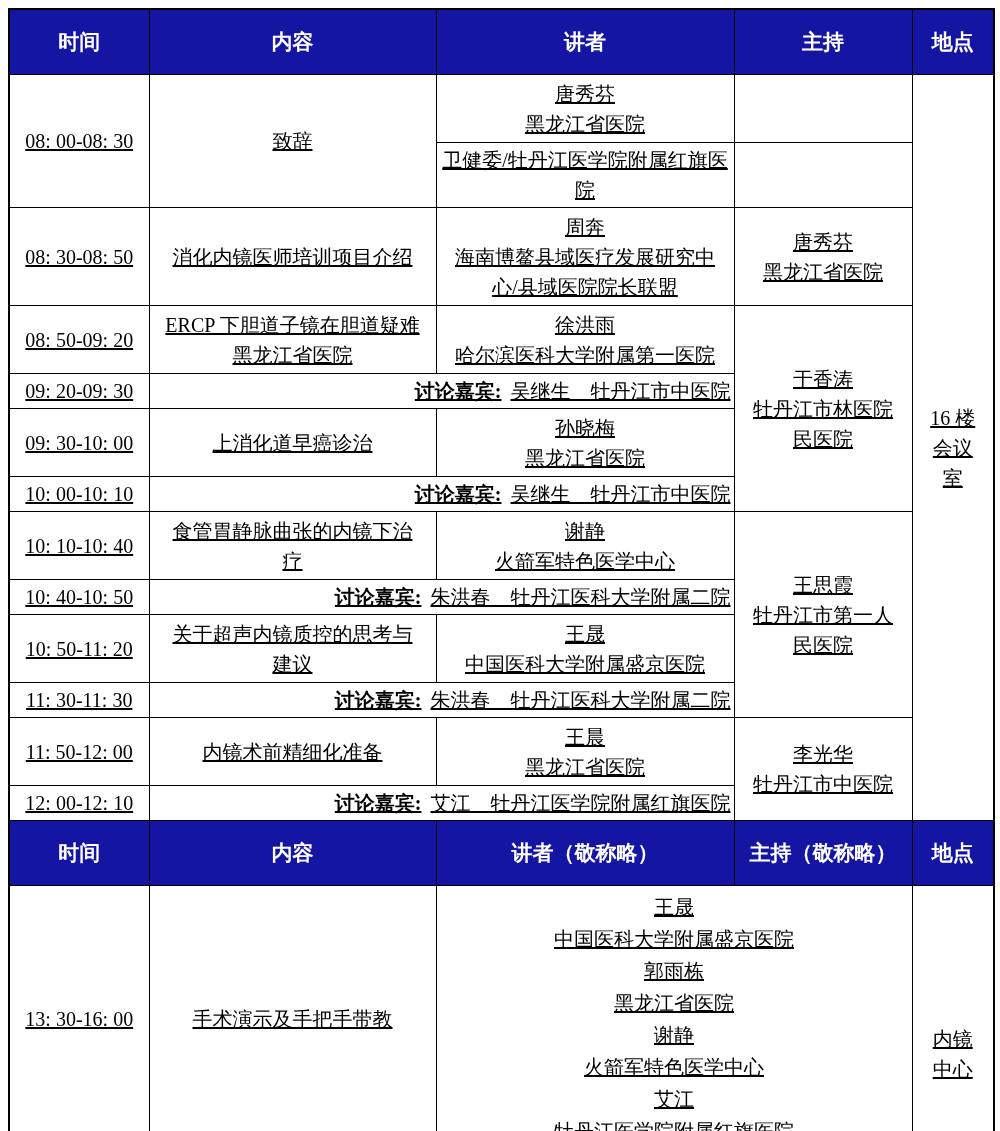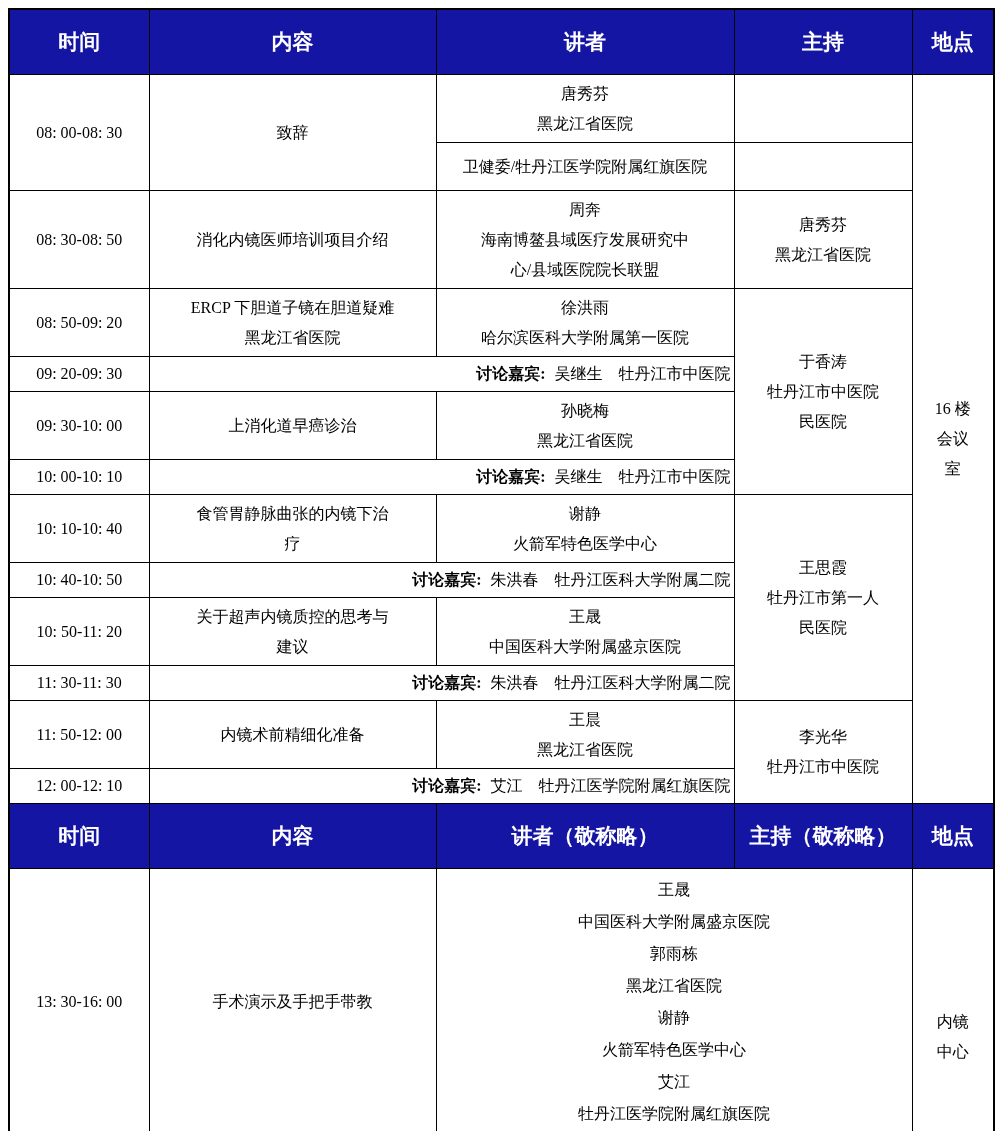--- a/index.html
+++ b/index.html
@@ -35,26 +35,27 @@
     font-size: 21px;
     height: 30px;
     padding: 18px 2px;
     text-align: center;
     vertical-align: middle;
     white-space: nowrap;
     overflow: hidden;
   }
   td {
     color: var(--body-text);
-    font-size: 16px;
+    font-size: 20px;
     line-height: 30px;
     text-align: center;
     vertical-align: middle;
     white-space: pre-line;
     padding: 2px 3px;
+    text-decoration: underline;
   }
   td.time { white-space: nowrap; }
   td.disc {
     text-align: right;
     padding-left: 8px;
     white-space: normal;
     line-height: 26px;
   }
   td.disc .lbl { font-weight: bold; }
   td.disc .txt { margin-left: 9px; }
@@ -113,21 +114,21 @@
 黑龙江省医院</td>
     </tr>
 
     <tr class="h68">
       <td class="time">08: 50-09: 20</td>
       <td>ERCP 下胆道子镜在胆道疑难
 黑龙江省医院</td>
       <td>徐洪雨
 哈尔滨医科大学附属第一医院</td>
       <td rowspan="4">于香涛
-牡丹江市中医院
+牡丹江市林医院
 民医院</td>
     </tr>
 
     <tr class="h32">
       <td class="time">09: 20-09: 30</td>
       <td class="disc" colspan="2">
         <span class="lbl">讨论嘉宾:</span><span class="txt">吴继生　牡丹江市中医院</span>
       </td>
     </tr>
 

